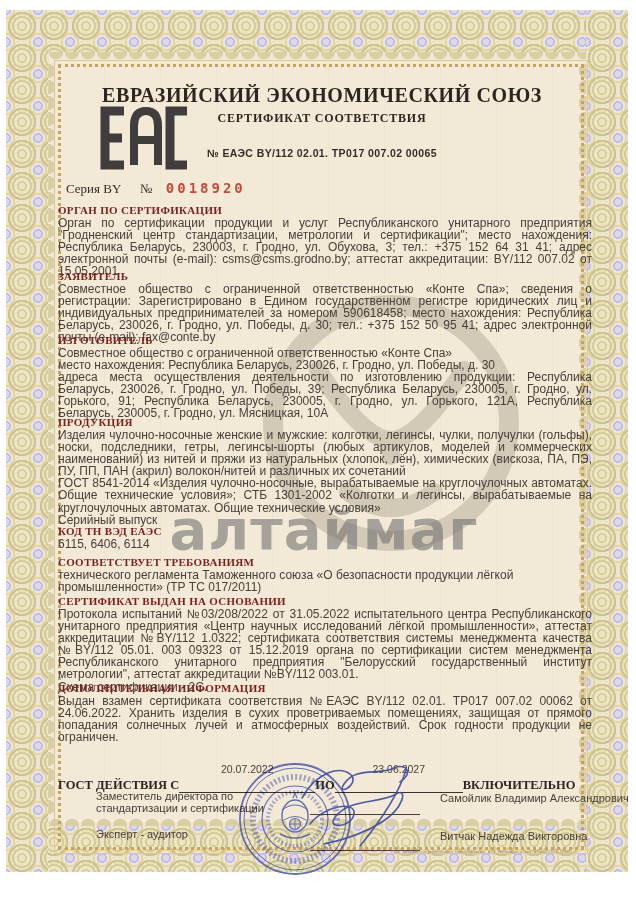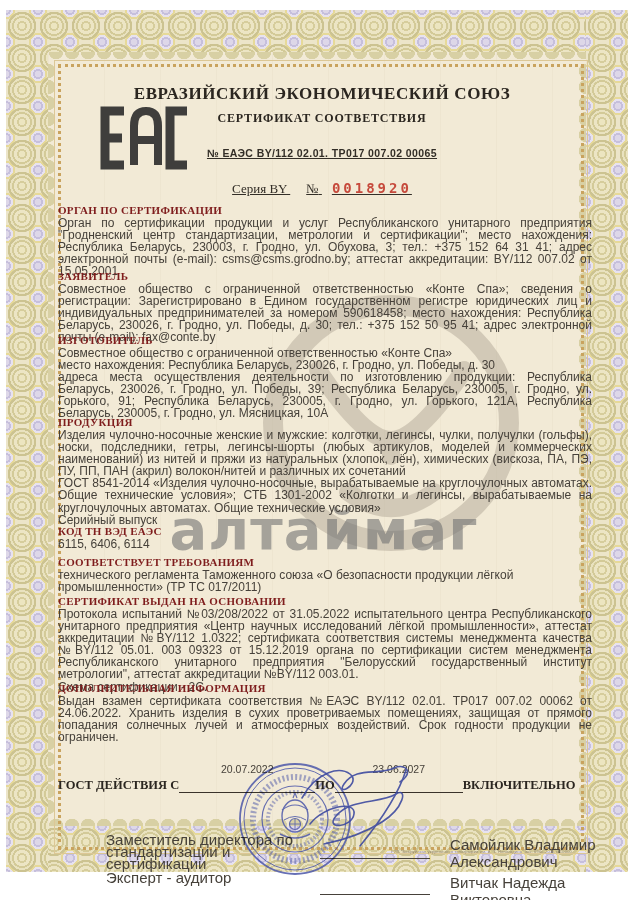--- a/index.html
+++ b/index.html
@@ -31,44 +31,44 @@
     border:1px solid #dcc795;outline:3px dotted #c9a35e;outline-offset:-7px;pointer-events:none;}
   
   .wm-circle{position:absolute;left:250px;top:278px;width:270px;height:270px;opacity:.42;z-index:1;}
   .wm-text{position:absolute;left:44px;top:492px;width:548px;text-align:center;z-index:1;
     font-size:56px;font-weight:bold;color:#737373;opacity:.6;letter-spacing:1px;
     font-family:"DejaVu Sans",sans-serif;line-height:1;}
   .content{position:absolute;inset:0;z-index:2;}
   
   .eac{position:absolute;left:90px;top:96px;}
   .title{position:absolute;left:60px;top:74px;width:512px;text-align:center;
-    font-family:"Liberation Serif",serif;font-weight:bold;font-size:17px;letter-spacing:.6px;color:#2b2620;}
+    font-family:"Liberation Serif",serif;font-weight:bold;font-size:20px;letter-spacing:.6px;color:#2b2620;}
   .subtitle{position:absolute;left:60px;top:101px;width:512px;text-align:center;
     font-family:"Liberation Serif",serif;font-weight:bold;font-size:12px;letter-spacing:.8px;color:#2b2620;}
   .cert-no{position:absolute;left:60px;top:137px;width:512px;text-align:center;
-    font-weight:bold;font-size:10.5px;letter-spacing:.4px;color:#332e27;text-decoration:underline;}
-  .series{position:absolute;left:60px;top:170px;width:512px;text-align:center;
-    font-family:"Liberation Serif",serif;font-size:13px;color:#332e27;text-decoration:underline;}
+    font-weight:bold;font-size:10.5px;letter-spacing:.4px;color:#332e27;}
+  .series{position:absolute;left:60px;top:170px;width:512px;
+    font-family:"Liberation Serif",serif;font-size:13px;color:#332e27;}
   .series .num{font-family:"DejaVu Sans Mono",monospace;font-weight:bold;font-size:14px;
     color:#c64a3c;letter-spacing:3px;margin-left:10px;}
   .series .sign{margin-left:16px;}
   
   .sec{position:absolute;left:52px;width:534px;color:#46413a;}
   .sec h3{margin:0 0 1px 0;font-family:"Liberation Serif",serif;font-size:11px;font-weight:bold;
     color:#7f1d1d;letter-spacing:.3px;}
   .sec p{margin:0;font-size:12px;line-height:12.1px;text-align:justify;}
   .sec p.nj{text-align:left;}
   
   .validity{position:absolute;left:52px;top:753px;width:534px;display:flex;align-items:flex-end;color:#2b2620;}
   .validity .lab{font-family:"Liberation Serif",serif;font-weight:bold;font-size:12.5px;white-space:nowrap;}
   .validity .dline{border-bottom:1.3px solid #3a332b;text-align:center;font-size:10.5px;color:#46413a;
     flex:0 0 auto;padding:0 4px 17px 4px;}
   .d1{width:128px;} .d2{width:120px;}
   
-  .sigrow{position:absolute;left:52px;width:534px;font-size:15px;color:#46413a;margin-top:44px;}
+  .sigrow{position:absolute;left:42px;width:534px;font-size:11px;color:#46413a;}
   .sigrow .role{position:absolute;left:48px;top:0;width:215px;line-height:12px;}
   .sigrow .sline{position:absolute;left:262px;width:110px;border-bottom:1px solid #46413a;height:12px;}
   .sigrow .sname{position:absolute;left:392px;top:2px;width:200px;}
   .fineprint{position:absolute;right:56px;top:839px;font-size:4px;color:#938671;letter-spacing:.2px;}
   .stamp{position:absolute;left:228px;top:748px;width:122px;height:122px;opacity:.85;mix-blend-mode:multiply;}
   .scribbles{position:absolute;left:288px;top:752px;width:150px;height:95px;opacity:.9;}
 </style>
 </head>
 <body>
 

